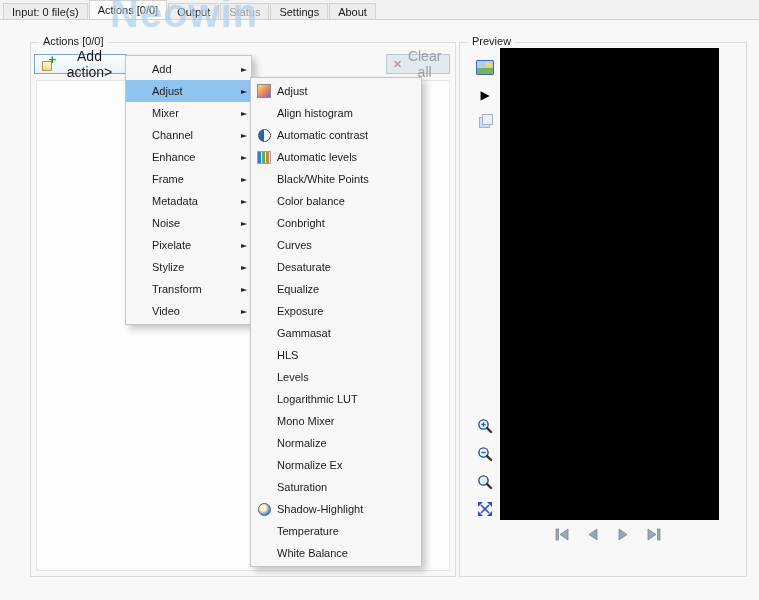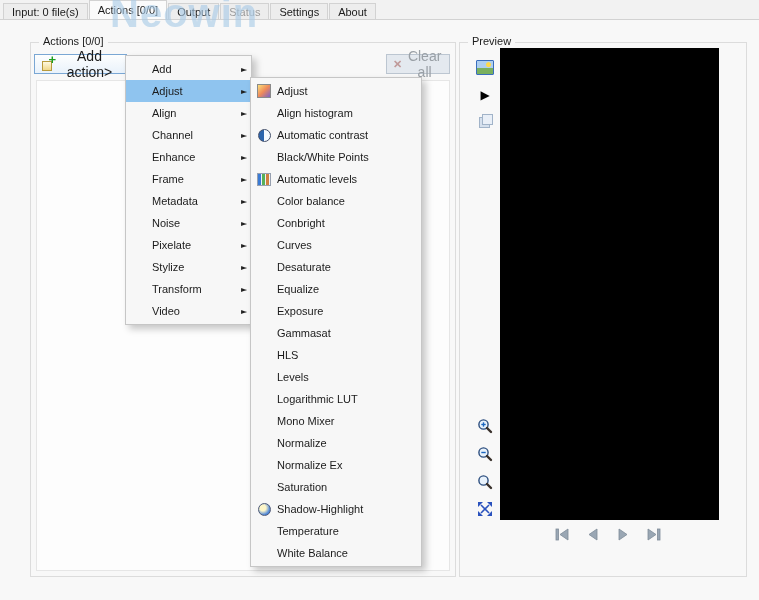--- a/index.html
+++ b/index.html
@@ -140,21 +140,21 @@
       </div>
 
       <div class="menu-item highlighted submenu">
         <span class="mi-icon"></span>
         <span class="mi-label">Adjust</span>
         <span class="mi-arrow"></span>
       </div>
 
       <div class="menu-item submenu">
         <span class="mi-icon"></span>
-        <span class="mi-label">Align</span>
+        <span class="mi-label">Mixer</span>
         <span class="mi-arrow"></span>
       </div>
 
       <div class="menu-item submenu">
         <span class="mi-icon"></span>
         <span class="mi-label">Channel</span>
         <span class="mi-arrow"></span>
       </div>
 
       <div class="menu-item submenu">
@@ -217,27 +217,27 @@
         <span class="mi-icon"></span>
         <span class="mi-label">Align histogram</span>
       </div>
 
       <div class="menu-item">
         <span class="mi-icon icon-contrast-icon"></span>
         <span class="mi-label">Automatic contrast</span>
       </div>
 
       <div class="menu-item">
-        <span class="mi-icon"></span>
-        <span class="mi-label">Black/White Points</span>
-      </div>
-
-      <div class="menu-item">
         <span class="mi-icon icon-levels-icon"></span>
         <span class="mi-label">Automatic levels</span>
+      </div>
+
+      <div class="menu-item">
+        <span class="mi-icon"></span>
+        <span class="mi-label">Black/White Points</span>
       </div>
 
       <div class="menu-item">
         <span class="mi-icon"></span>
         <span class="mi-label">Color balance</span>
       </div>
 
       <div class="menu-item">
         <span class="mi-icon"></span>
         <span class="mi-label">Conbright</span>

